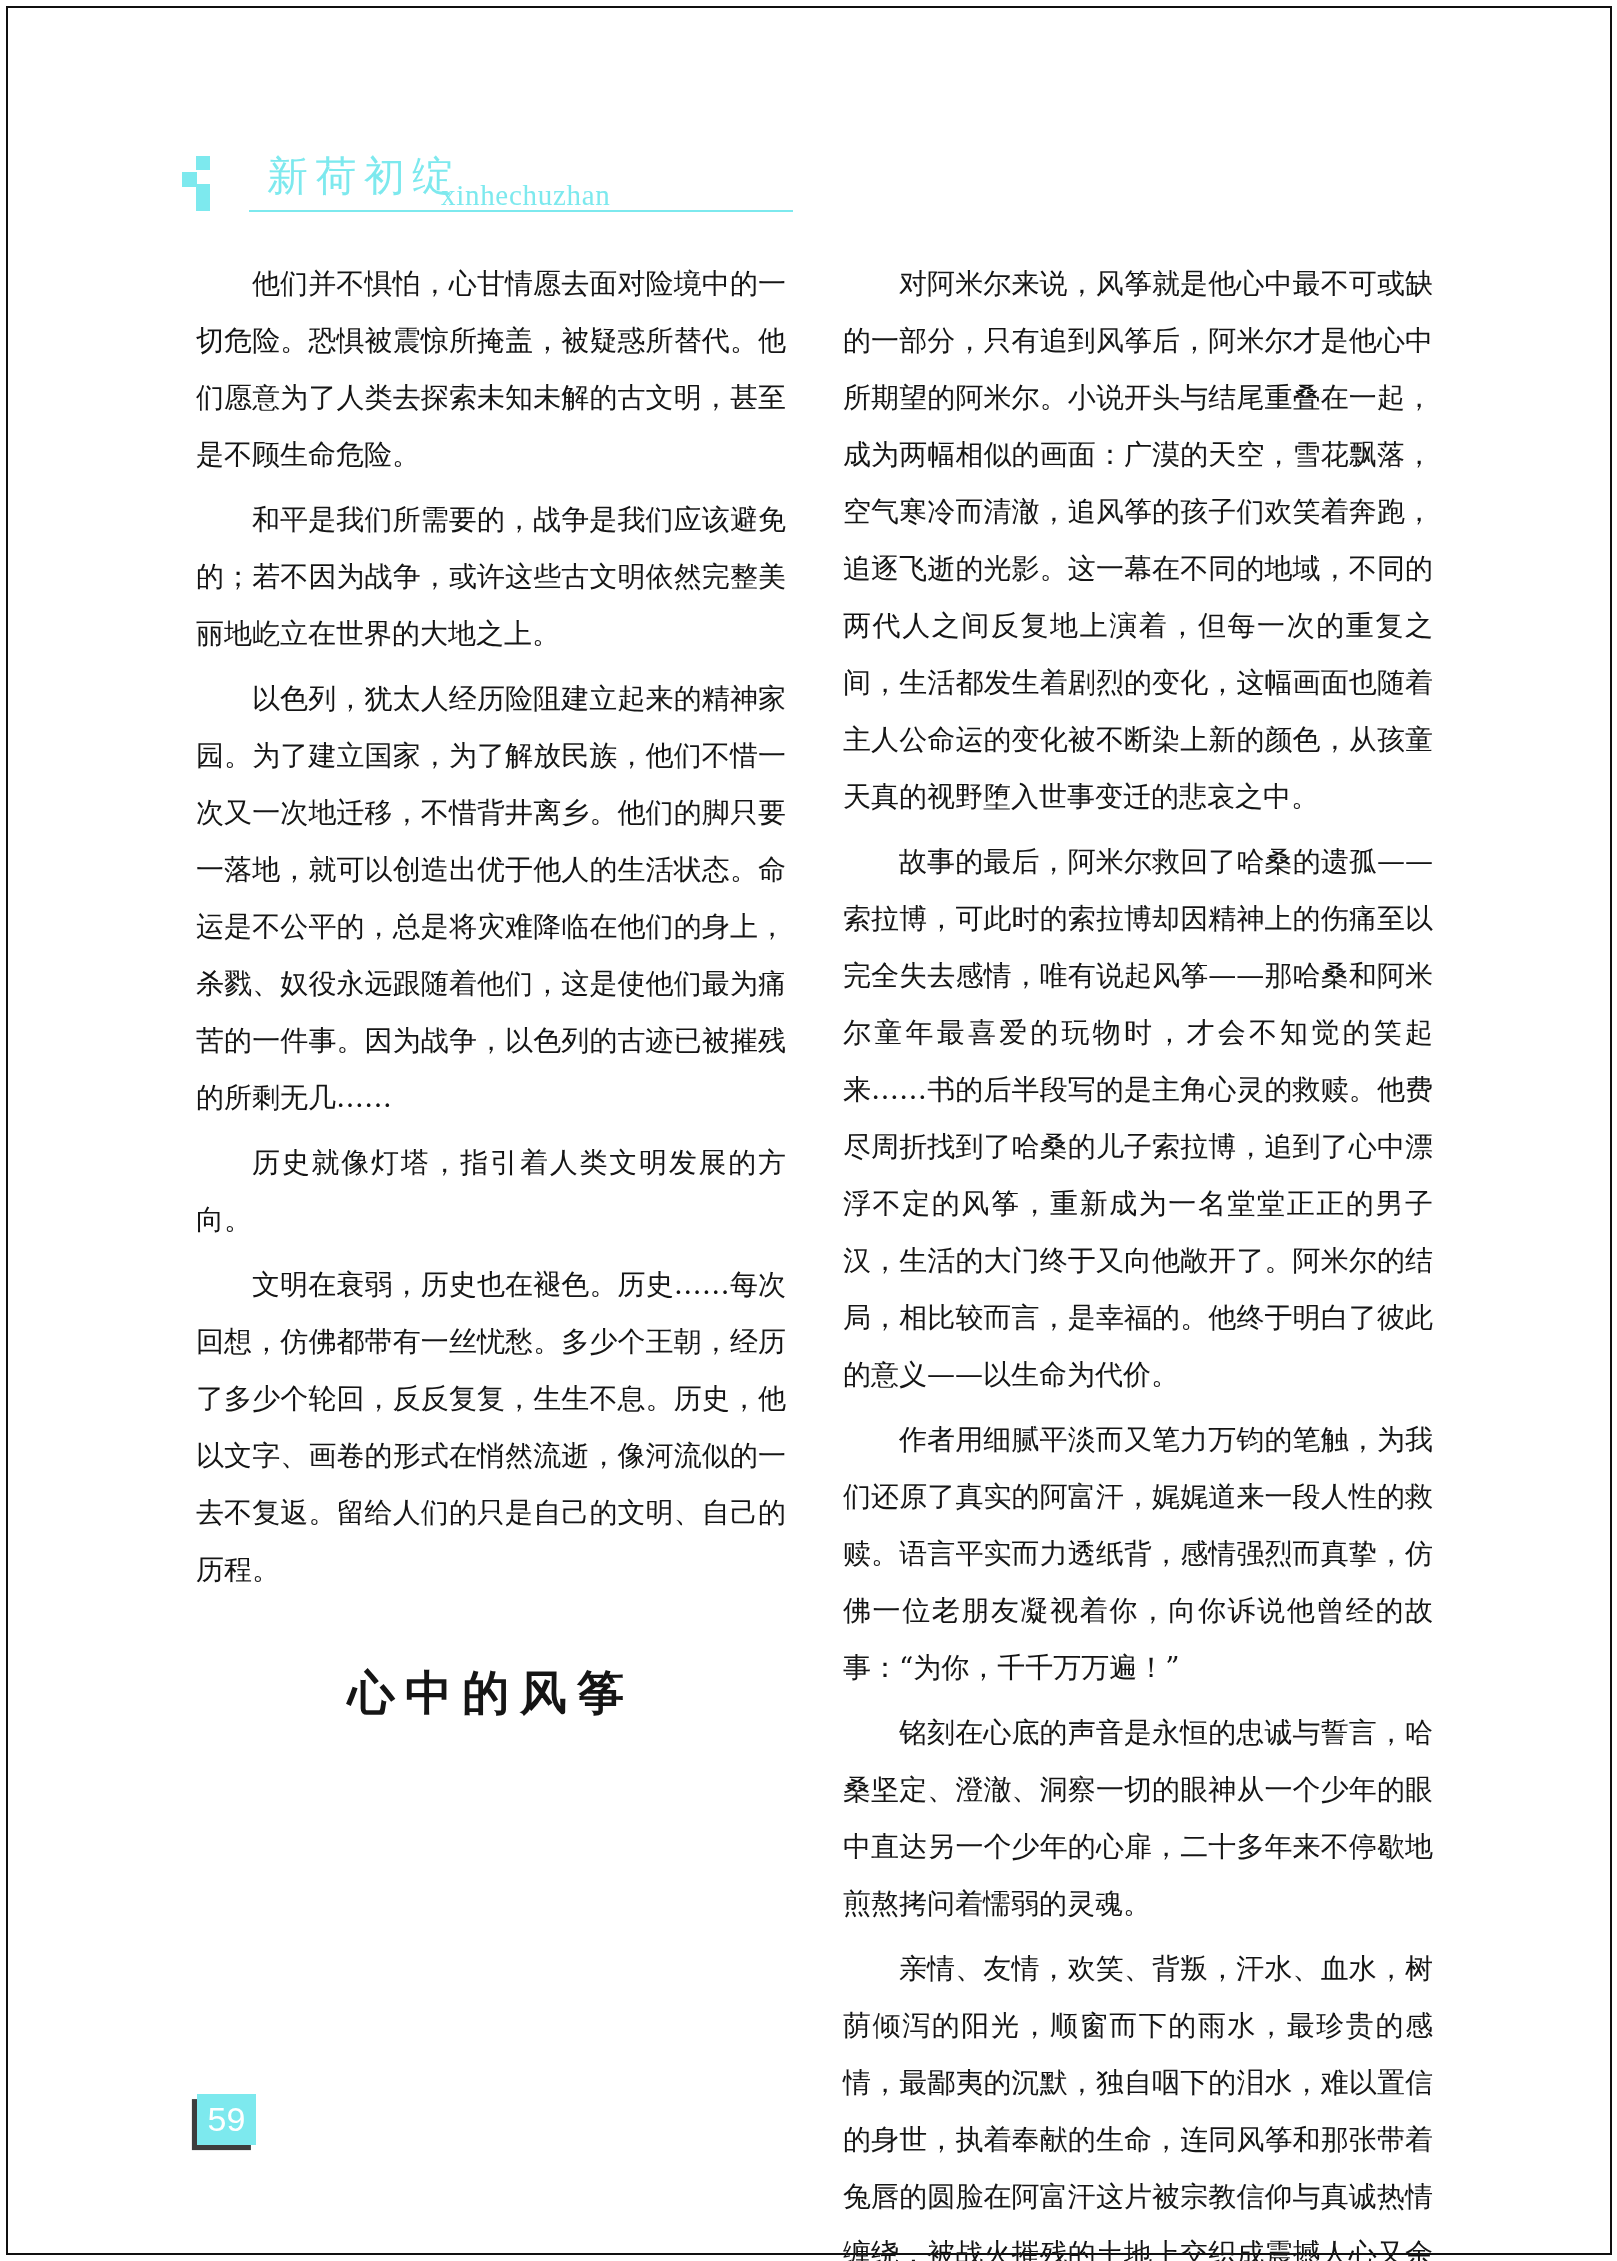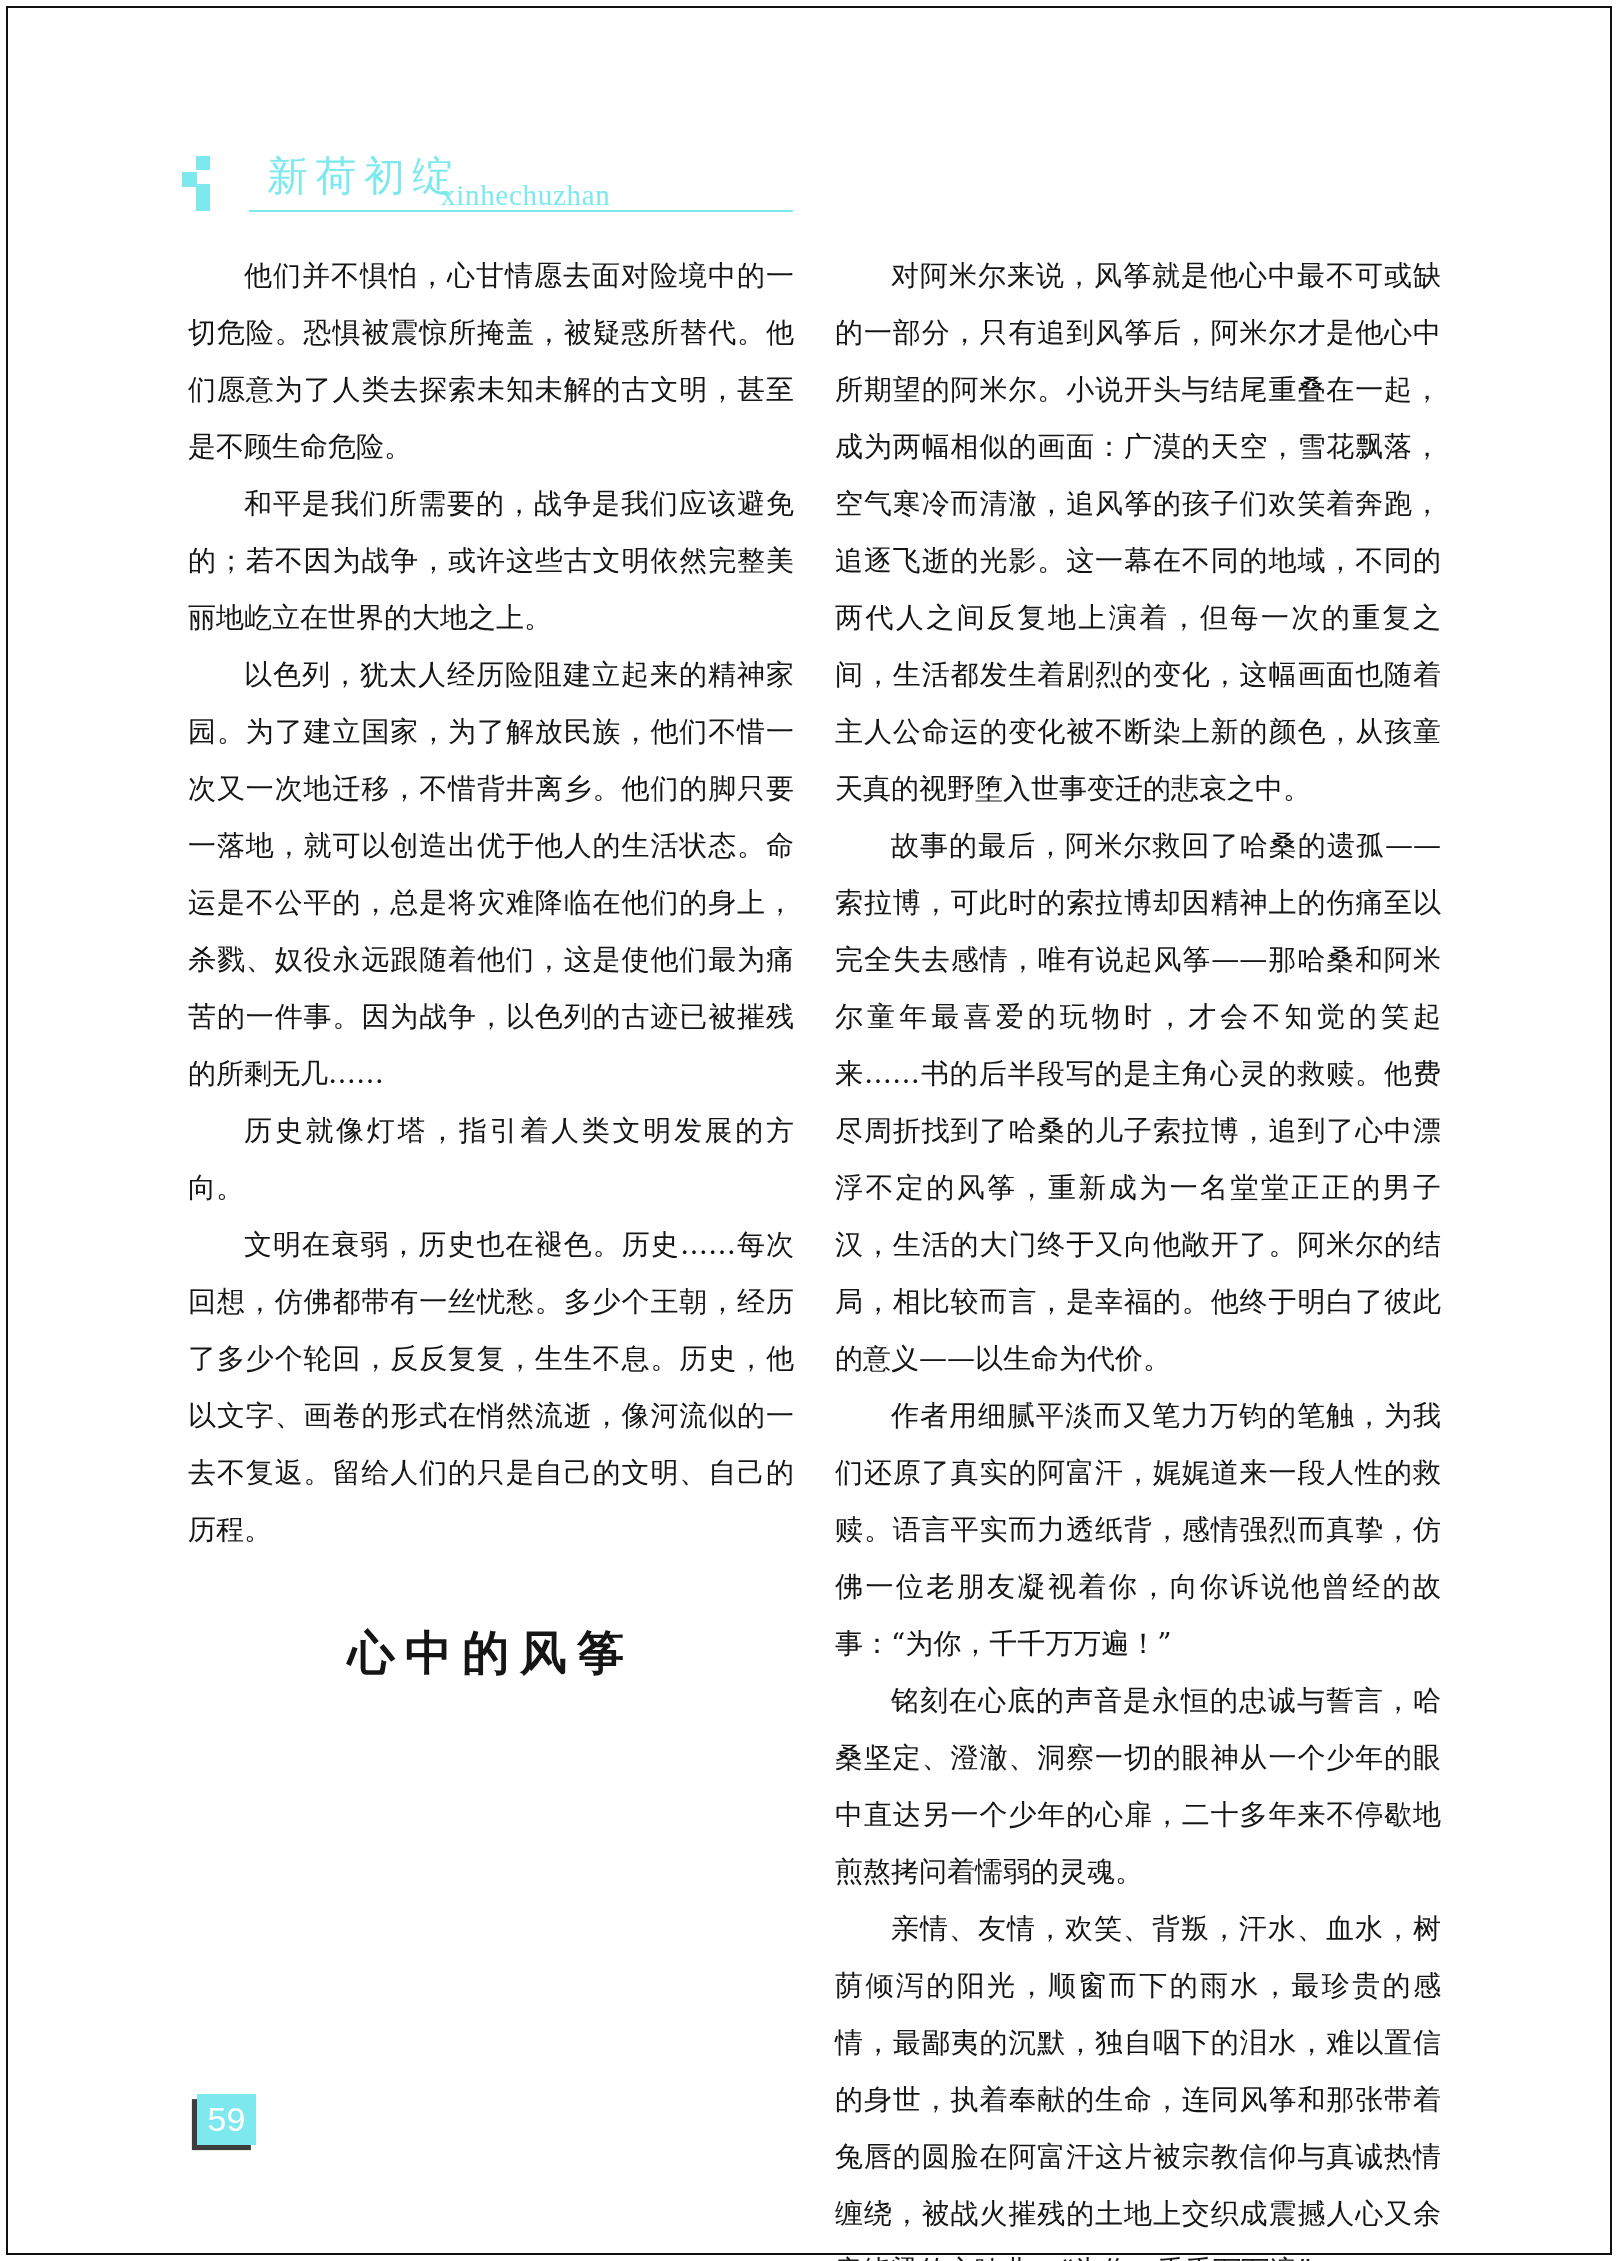--- a/index.html
+++ b/index.html
@@ -27,21 +27,21 @@
   }
   .masthead-rule { position:absolute; left:249px; top:210px; width:544px; height:2.2px; background:var(--accent); }
 
   
   .column {
     position:absolute; top:247px; width:606px;
     font-size:28px; line-height:57px; text-align:justify; text-justify:inter-ideograph;
   }
   .col-left  { left:188px;  }
   .col-right { left:835px; }
-  .para { margin:0; text-indent:2em; }
+  .para { margin:8px; text-indent:2em; }
 
   
   .article-head { text-align:center; text-indent:0; }
   .article-title {
     margin:65px 0 0 0; font-size:47px; font-weight:bold; letter-spacing:10.3px;
     line-height:59px; text-indent:0;
   }
 
   
   .page-num {

